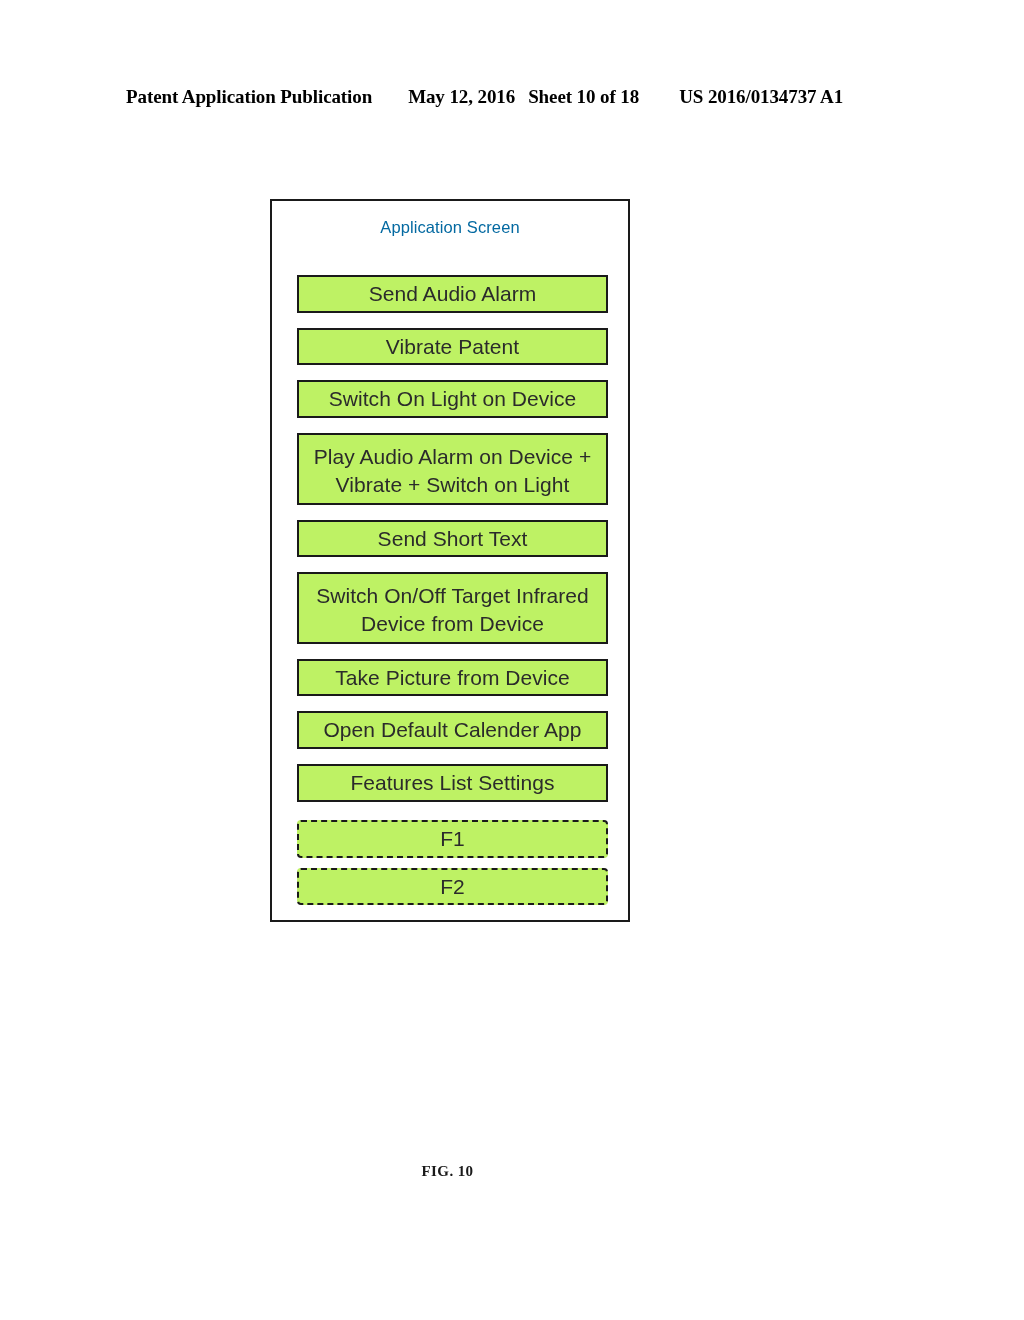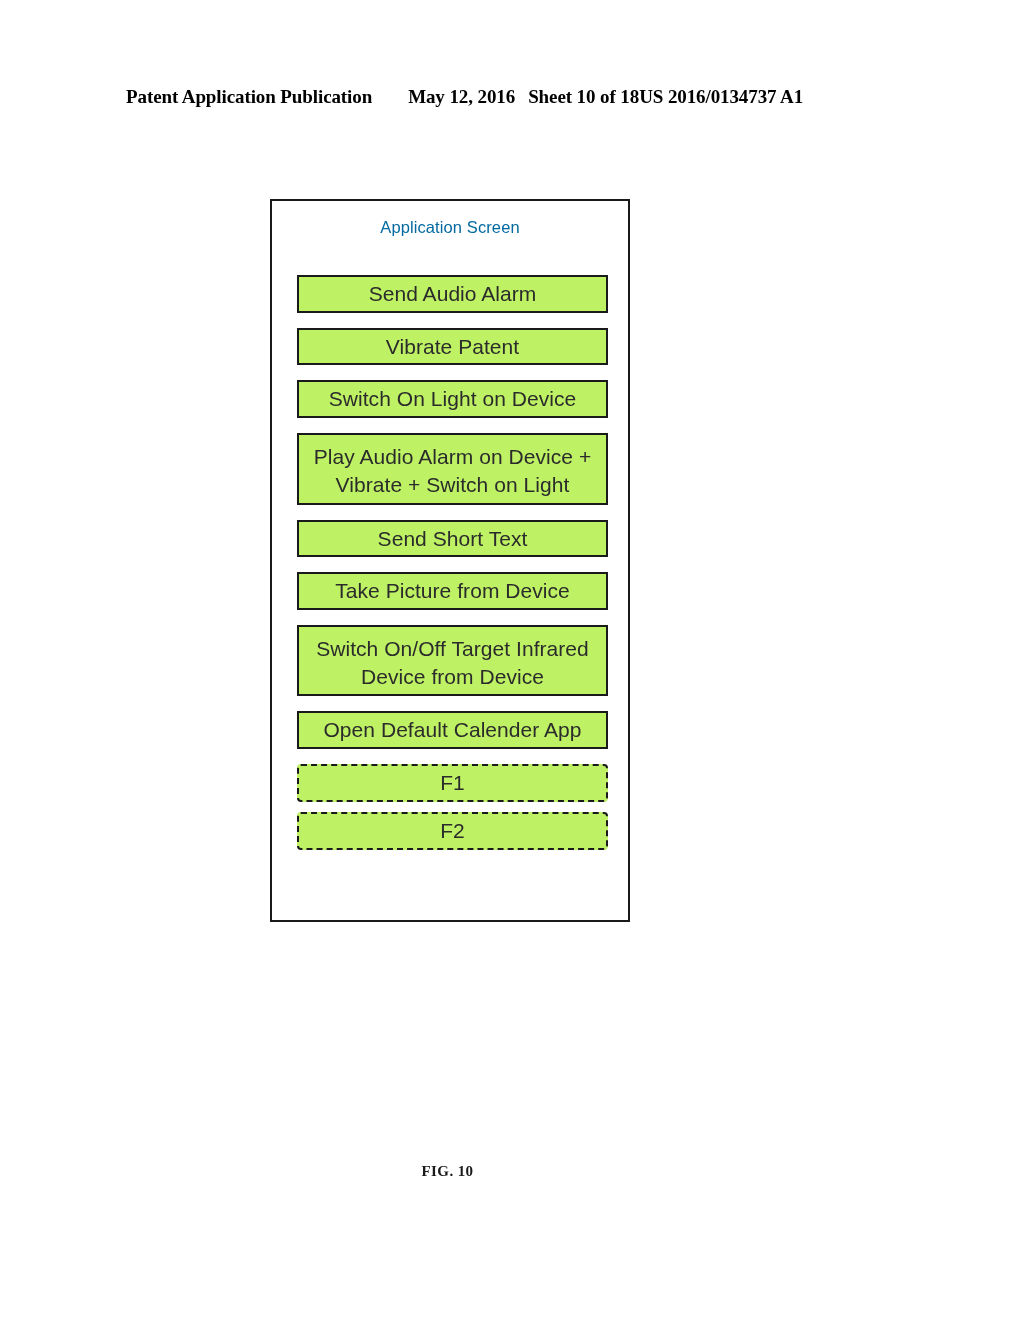--- a/index.html
+++ b/index.html
@@ -26,21 +26,21 @@
     align-items: flex-start;
     font-family: "Liberation Serif", serif;
     font-weight: bold;
     font-size: 19px;
     letter-spacing: -0.1px;
     white-space: nowrap;
   }
   .hdr-pub   { }
   .hdr-date  { margin-left: 36px; }
   .hdr-sheet { margin-left: 13px; }
-  .hdr-num   { }
+  .hdr-num   { margin-left: 40px; }
 
   
   .figure-wrap {
     position: absolute;
     left: 270px;
     top: 199px;
     width: 360px;
     height: 723px;
     box-sizing: border-box;
   }
@@ -140,26 +140,27 @@
 
       <div class="feat-btn">Vibrate Patent</div>
 
       <div class="feat-btn">Switch On Light on Device</div>
 
       <div class="feat-btn two-line">Play Audio Alarm on Device + Vibrate + Switch on Light</div>
 
       <div class="feat-btn">Send Short Text</div>
 
 
+      <div class="feat-btn two-line">Switch On/Off Target Infrared Device from Device</div>
+
       <div class="feat-btn">Take Picture from Device</div>
-
-      <div class="feat-btn two-line">Switch On/Off Target Infrared Device from Device</div>
 
       <div class="feat-btn">Open Default Calender App</div>
 
+      <div class="feat-btn gap-before-dashed">Features List Settings</div>
 
       <div class="feat-btn dashed">F1</div>
 
       <div class="feat-btn dashed last">F2</div>
 
     </div>
   </div>
 </div>
 
 <div class="fig-caption">FIG. 10</div>

